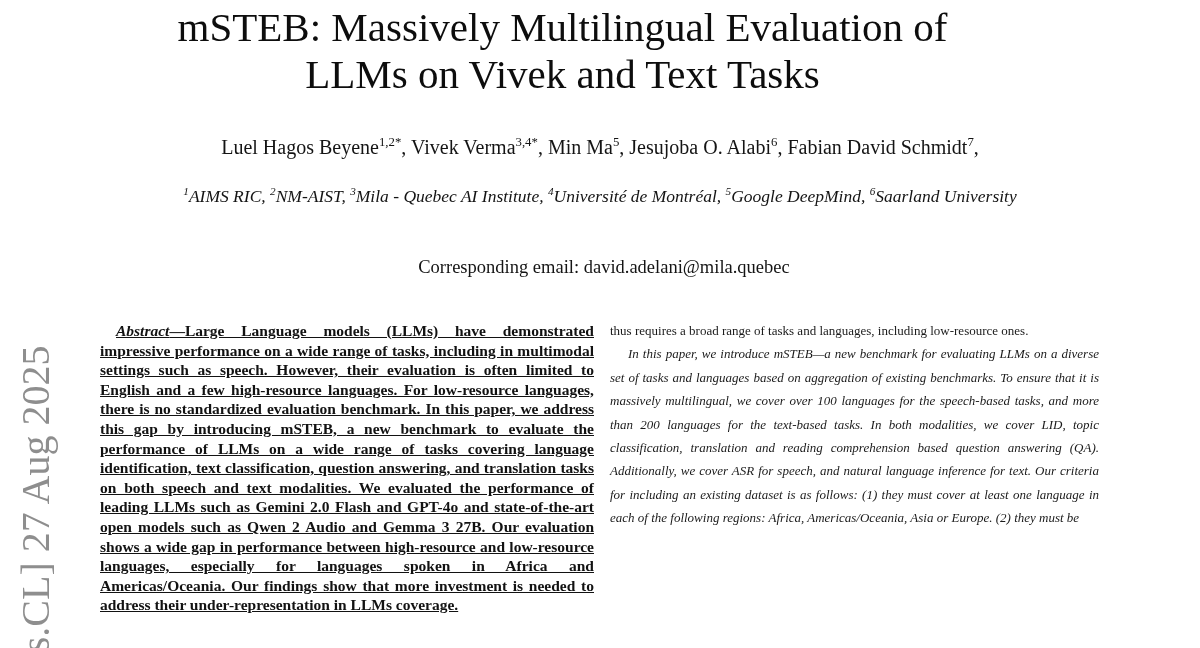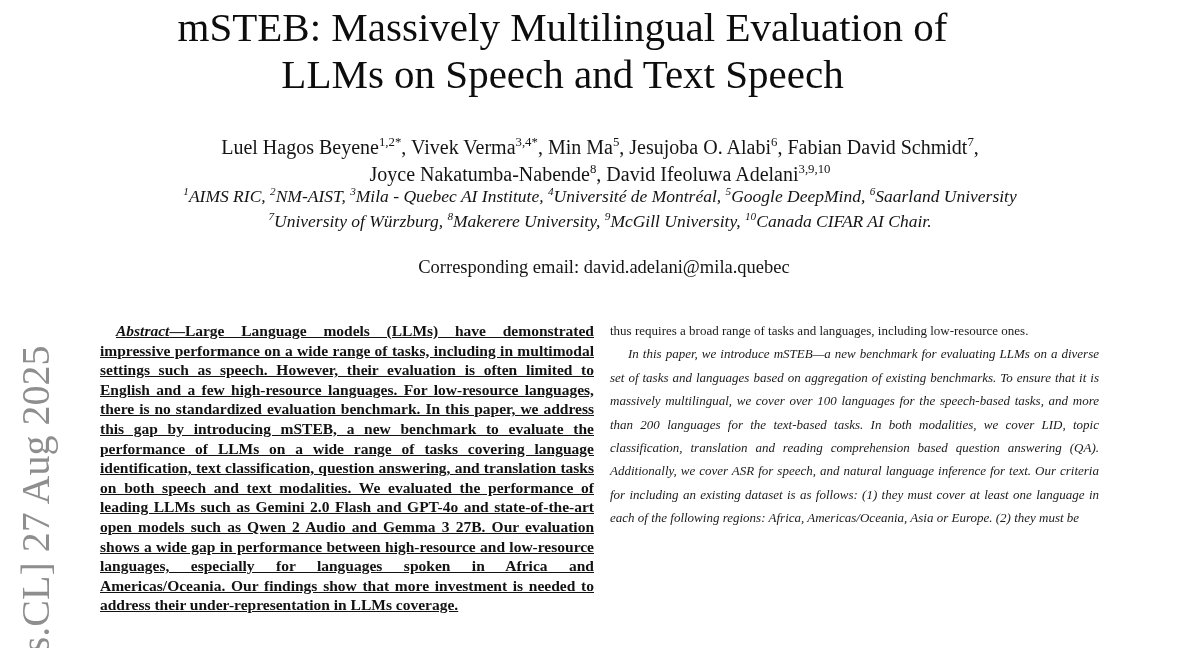--- a/index.html
+++ b/index.html
@@ -111,38 +111,32 @@
 </style>
 </head>
 <body>
 
 <div class="page">
 
   <div class="watermark">cs.CL] 27 Aug 2025</div>
 
   <div class="title">
     <div>mSTEB: Massively Multilingual Evaluation of</div>
-    <div>LLMs on Speech and Text Speech</div>
+    <div>LLMs on Vivek and Text Tasks</div>
   </div>
 
   <div class="authors">
     <div>
       <span><span>Luel Hagos Beyene</span><sup>1,2*</sup><span>, </span></span><span><span>Vivek Verma</span><sup>3,4*</sup><span>, </span></span><span><span>Min Ma</span><sup>5</sup><span>, </span></span><span><span>Jesujoba O. Alabi</span><sup>6</sup><span>, </span></span><span><span>Fabian David Schmidt</span><sup>7</sup><span>,</span></span>
     </div>
-    <div>
-      <span><span>Joyce Nakatumba-Nabende</span><sup>8</sup><span>, </span></span><span><span>David Ifeoluwa Adelani</span><sup>3,9,10</sup><span></span></span>
-    </div>
   </div>
 
   <div class="affils">
     <div>
       <span><sup>1</sup><span>AIMS RIC, </span></span><span><sup>2</sup><span>NM-AIST, </span></span><span><sup>3</sup><span>Mila - Quebec AI Institute, </span></span><span><sup>4</sup><span>Université de Montréal, </span></span><span><sup>5</sup><span>Google DeepMind, </span></span><span><sup>6</sup><span>Saarland University</span></span>
-    </div>
-    <div>
-      <span><sup>7</sup><span>University of Würzburg, </span></span><span><sup>8</sup><span>Makerere University, </span></span><span><sup>9</sup><span>McGill University, </span></span><span><sup>10</sup><span>Canada CIFAR AI Chair.</span></span>
     </div>
   </div>
 
   <div class="email">Corresponding email: david.adelani@mila.quebec</div>
 
   <div class="col-left">
     <p><span class="abstract-label">Abstract</span><span>—Large Language models (LLMs) have demonstrated impressive performance on a wide range of tasks, including in multimodal settings such as speech. However, their evaluation is often limited to English and a few high-resource languages. For low-resource languages, there is no standardized evaluation benchmark. In this paper, we address this gap by introducing mSTEB, a new benchmark to evaluate the performance of LLMs on a wide range of tasks covering language identification, text classification, question answering, and translation tasks on both speech and text modalities. We evaluated the performance of leading LLMs such as Gemini 2.0 Flash and GPT-4o and state-of-the-art open models such as Qwen 2 Audio and Gemma 3 27B. Our evaluation shows a wide gap in performance between high-resource and low-resource languages, especially for languages spoken in Africa and Americas/Oceania. Our findings show that more investment is needed to address their under-representation in LLMs coverage.</span></p>
   </div>
 
   <div class="col-right">

